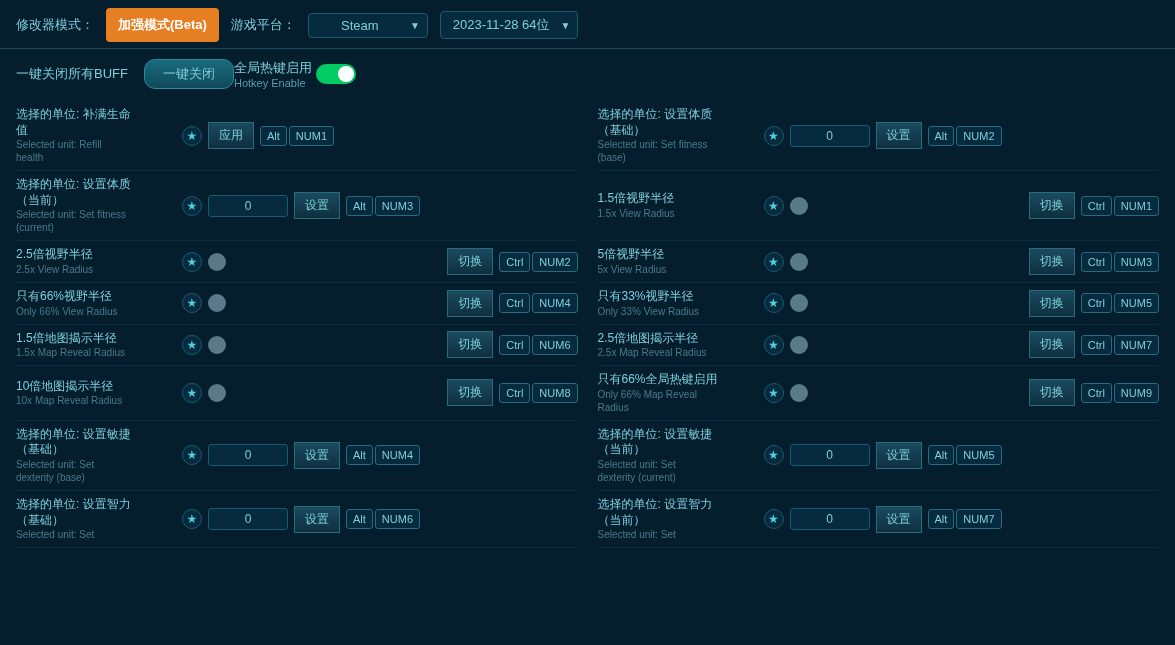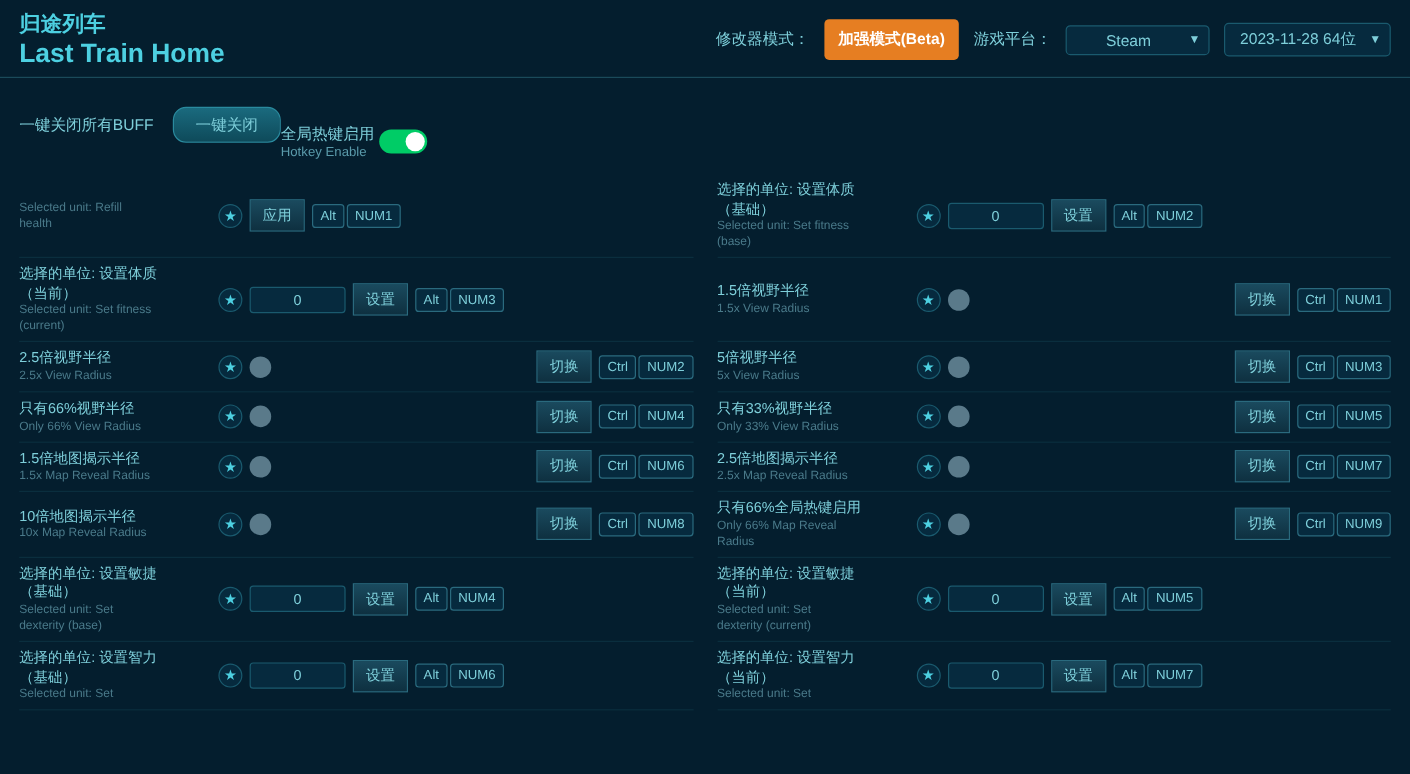--- a/index.html
+++ b/index.html
@@ -110,21 +110,20 @@
     }
     .right-controls {
       display: flex;
       align-items: center;
       gap: 12px;
     }
     .hotkey-section {
       display: flex;
       align-items: center;
       gap: 4px;
-      margin-top: 28px;
     }
     .hotkey-label-cn {
       color: #7ecfda;
       font-size: 13px;
     }
     .hotkey-label-en {
       color: #5a9aaa;
       font-size: 11px;
     }
     .toggle-switch {
@@ -228,24 +227,20 @@
       border-radius: 3px;
       font-size: 11px;
       white-space: nowrap;
     }
     .spacer { flex: 1; }
   </style>
 </head>
 <body>
 
 <div class="header">
-  <div class="header-left">
-    <span class="title-cn">归途列车</span>
-    <span class="title-en">Last Train Home</span>
-  </div>
   <div class="header-right">
     <span class="modifier-label">修改器模式：</span>
     <span class="beta-badge">加强模式(Beta)</span>
     <span class="platform-label">游戏平台：</span>
     <div class="select-wrapper">
       <div class="platform-select">Steam</div>
     </div>
     <div class="select-wrapper">
       <div class="version-select">2023-11-28 64位</div>
     </div>
@@ -266,20 +261,21 @@
           <div class="hotkey-label-en">Hotkey Enable</div>
         </div>
         <div class="toggle-switch"></div>
       </div>
     </div>
   </div>
 
   <div class="cheat-grid" id="cheat-grid">
     <div class="cheat-row">
       <div class="cheat-name">
+        <div class="cheat-name-cn">选择的单位: 补满生命<br>值</div>
         <div class="cheat-name-en">Selected unit: Refill<br>health</div>
       </div>
 
       <div class="star-btn">★</div>
       <button class="btn-action">应用</button>
       <div class="key-combo">
         <span class="key-badge">Alt</span>
         <span class="key-badge">NUM1</span>
       </div>
 

